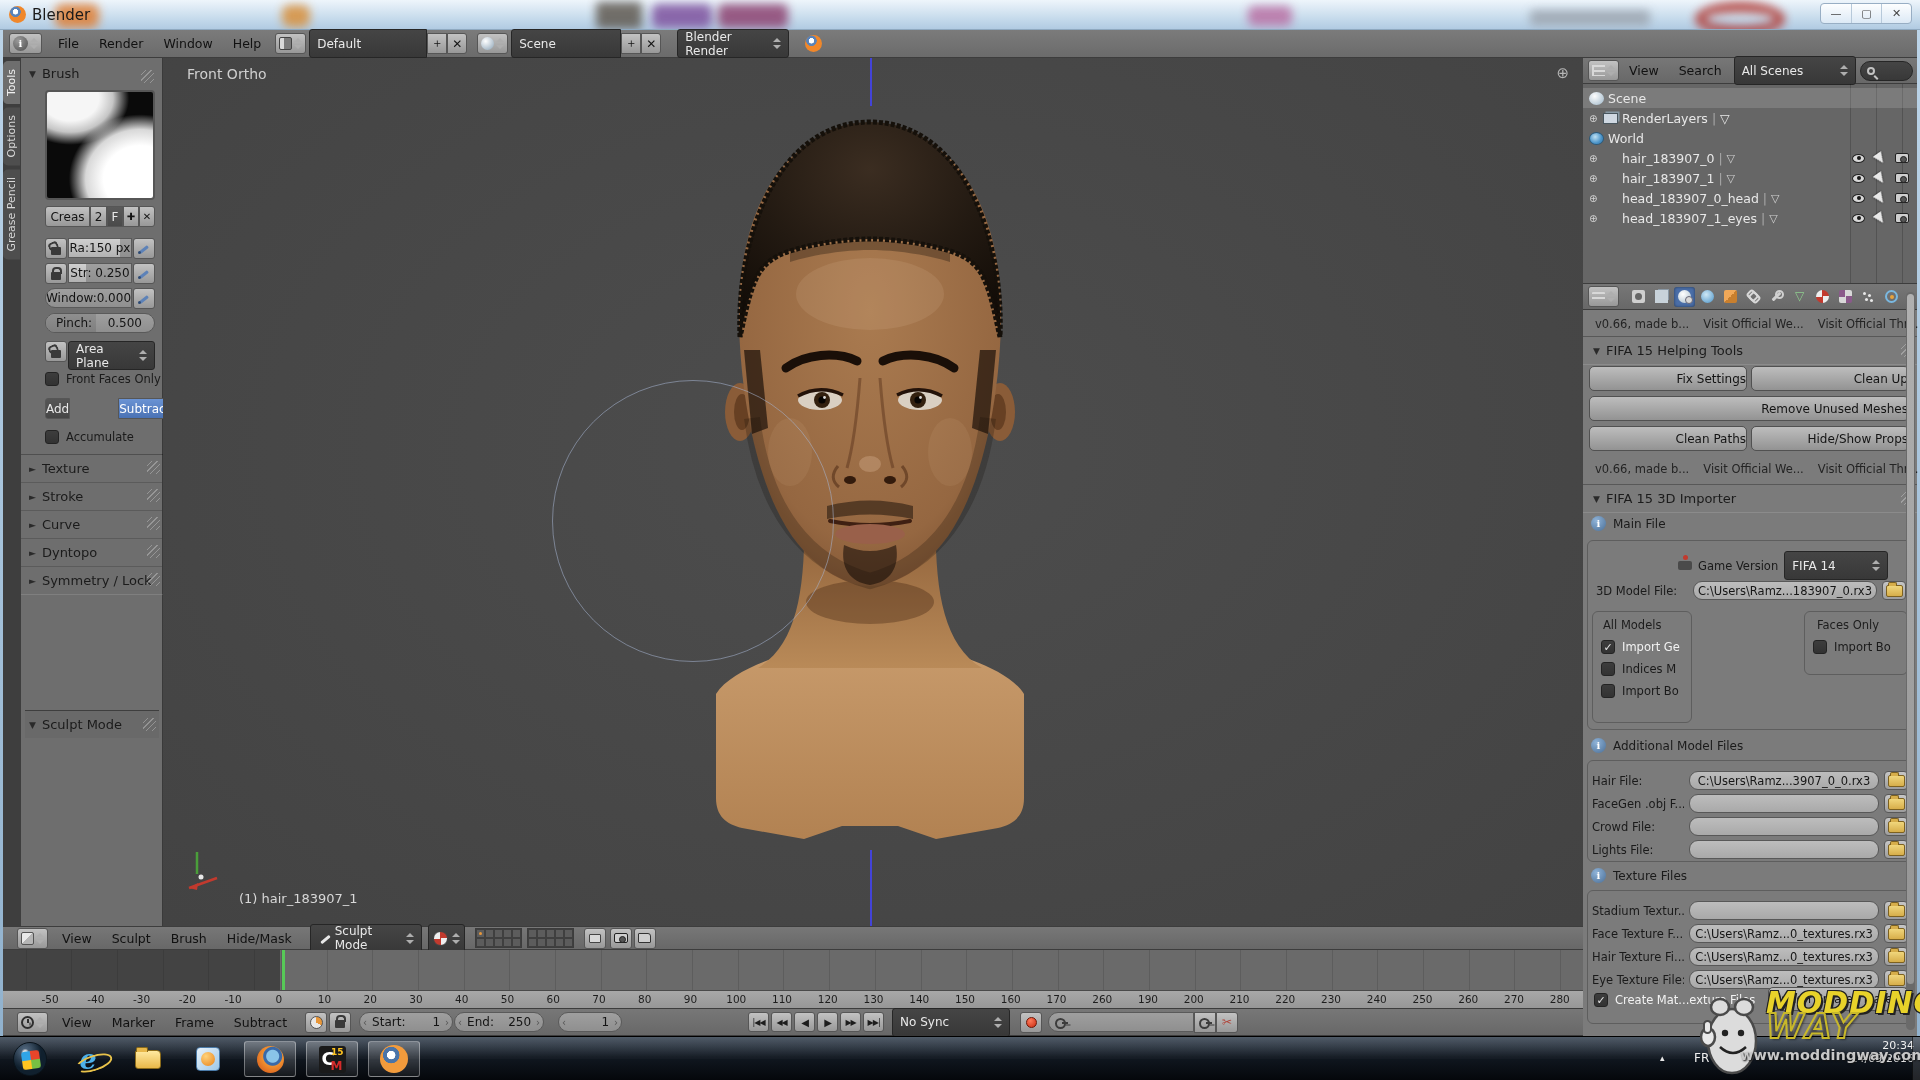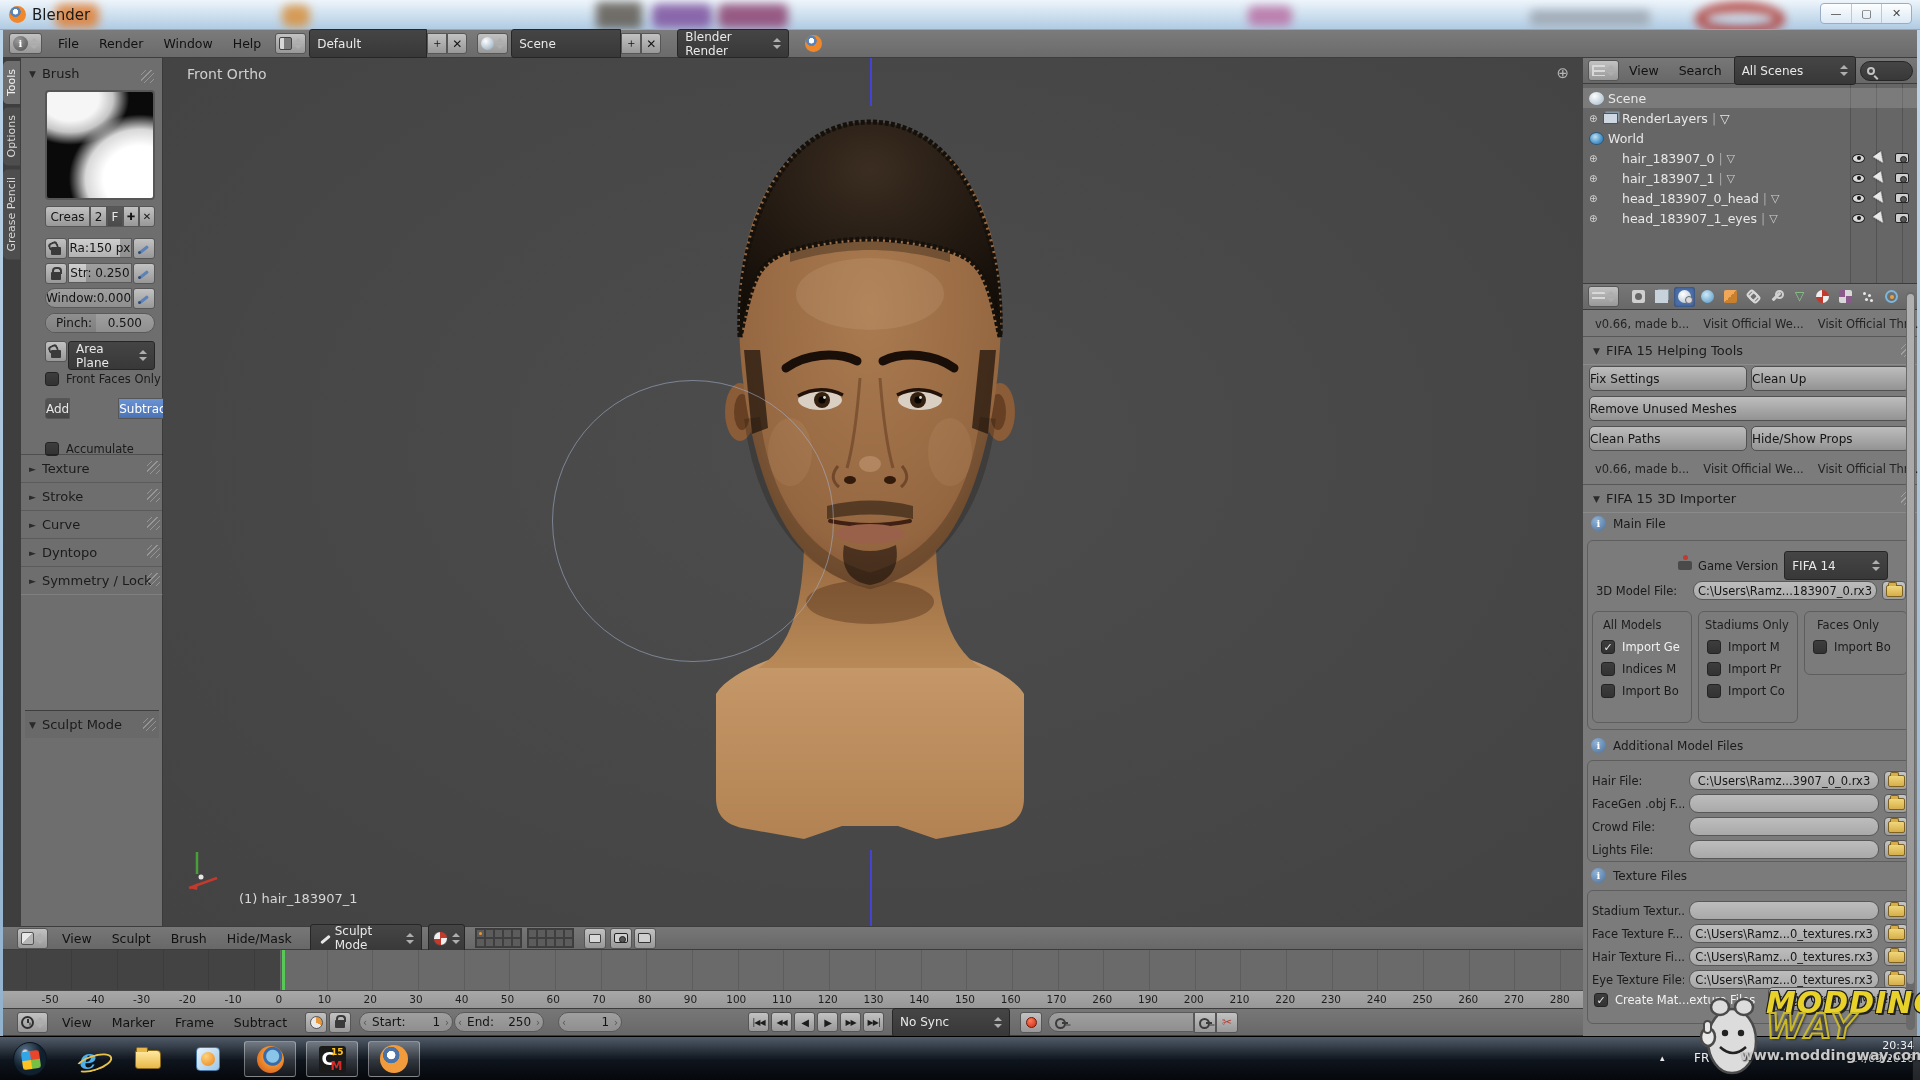--- a/index.html
+++ b/index.html
@@ -145,21 +145,21 @@
   .pi-wrench::before{content:"";position:absolute;left:1px;top:5px;width:11px;height:3px;background:#d0d0d0;transform:rotate(-45deg);border-radius:1px;}
   .pi-wrench::after{content:"";position:absolute;right:-1px;top:0;width:5px;height:5px;border:2px solid #d0d0d0;border-radius:50%;}
   .pi-tri{color:#8fcf8f;font-size:12px;line-height:13px;text-align:center;}
   .pi-mat{border-radius:50%;background:conic-gradient(#c23a2e 0 90deg,#eee 0 180deg,#c23a2e 0 270deg,#eee 0);}
   .pi-tex{background:conic-gradient(#d8d8d8 0 90deg,#8a5a8a 0 180deg,#d8d8d8 0 270deg,#8a5a8a 0);border-radius:2px;}
   .pi-part::before{content:"";position:absolute;left:1px;top:2px;width:3px;height:3px;border-radius:50%;background:#e8e8e8;box-shadow:5px 2px 0 #e8e8e8,2px 6px 0 #e8e8e8,7px 7px 0 #e8e8e8;}
   .pi-phys{border:2px solid #7ab8e0;border-radius:50%;}
   .pi-phys::after{content:"";position:absolute;left:3px;top:3px;width:4px;height:4px;border-radius:50%;background:#e8a33d;}
   .credit{display:flex;gap:14px;font-size:11.5px;color:#242424;white-space:nowrap;}
   .pbtn{position:absolute;height:25px;border-radius:5px;background:linear-gradient(#bdbdbd,#939393);border:1px solid #515151;
-    display:flex;align-items:center;justify-content:flex-start;font-size:12px;color:#141414;}
+    display:flex;align-items:center;justify-content:flex-end;font-size:12px;color:#141414;}
   .gtitle{font-size:11.5px;color:#1d1d1d;}
   .optrow{display:flex;align-items:center;gap:7px;margin-top:8px;font-size:11.5px;color:#1a1a1a;}
   .optrow .lit{color:#f2f2f2;}
   .flabel{font-size:11.5px;color:#1a1a1a;white-space:nowrap;}
   #pscroll{position:absolute;right:2px;top:8px;width:9px;height:738px;background:#6a6a6a;border-radius:5px;}
   #pscroll::after{content:"";position:absolute;left:1px;right:1px;top:2px;height:690px;background:linear-gradient(#b0b0b0,#939393);border-radius:5px;}
   
   #taskbar{left:0;top:1036px;width:1920px;height:44px;background:linear-gradient(#33404f,#111821 45%,#05070b);border-top:1px solid #000;}
   #taskbar::after{content:"";position:absolute;left:0;top:0;width:100%;height:50%;background:linear-gradient(rgba(255,255,255,.14),rgba(255,255,255,.02));}
   .tbi{position:absolute;top:4px;width:52px;height:36px;display:flex;align-items:center;justify-content:center;z-index:2;}
@@ -342,21 +342,21 @@
 
   <div class="abs" style="left:24px;top:340px;width:110px;display:flex;">
     <div class="lbtn" style="flex:1;border-radius:3px 0 0 3px;background:linear-gradient(#555,#464646);color:#e8e8e8;">
         <span>Add</span>
       </div>
     <div class="lbtn" style="flex:1;border-radius:0 3px 3px 0;background:linear-gradient(#6a93d4,#4a72b4);color:#fff;margin-left:48px;">
         <span>Subtract</span>
       </div>
   </div>
 
-  <div class="abs" style="left:24px;top:384px;display:flex;align-items:center;gap:7px;">
+  <div class="abs" style="left:24px;top:372px;display:flex;align-items:center;gap:7px;">
     <span class="chk"></span>
     <span style="font-size:11.5px;color:#1a1a1a;">Accumulate</span>
   </div>
 
   <div class="abs" style="left:0;top:396px;width:142px;">
 
       <div class="phead sepline" style="padding:6px 8px;">
         <span class="tri">►</span>
         <span>Texture</span>
         <span class="grip" style="top:6px;"></span>
@@ -895,40 +895,20 @@
             <span class="chk"></span>
             <span>Indices M</span>
           </div>
 
           <div class="optrow">
             <span class="chk"></span>
             <span>Import Bo</span>
           </div>
         </div>
     </div>
-    <div class="pbox" style="left:110px;top:70px;width:100px;height:112px;">
-      <div class="gtitle" style="margin:6px 0 0 6px;">Stadiums Only</div>
-      <div style="padding:0 0 0 8px;">
-
-          <div class="optrow">
-            <span class="chk"></span>
-            <span>Import M</span>
-          </div>
-
-          <div class="optrow">
-            <span class="chk"></span>
-            <span>Import Pr</span>
-          </div>
-
-          <div class="optrow">
-            <span class="chk"></span>
-            <span>Import Co</span>
-          </div>
-        </div>
-    </div>
     <div class="pbox" style="left:216px;top:70px;width:104px;height:64px;">
       <div class="gtitle" style="margin:6px 0 0 12px;">Faces Only</div>
       <div style="padding:0 0 0 8px;">
 
           <div class="optrow">
             <span class="chk"></span>
             <span>Import Bo</span>
           </div>
         </div>
     </div>

